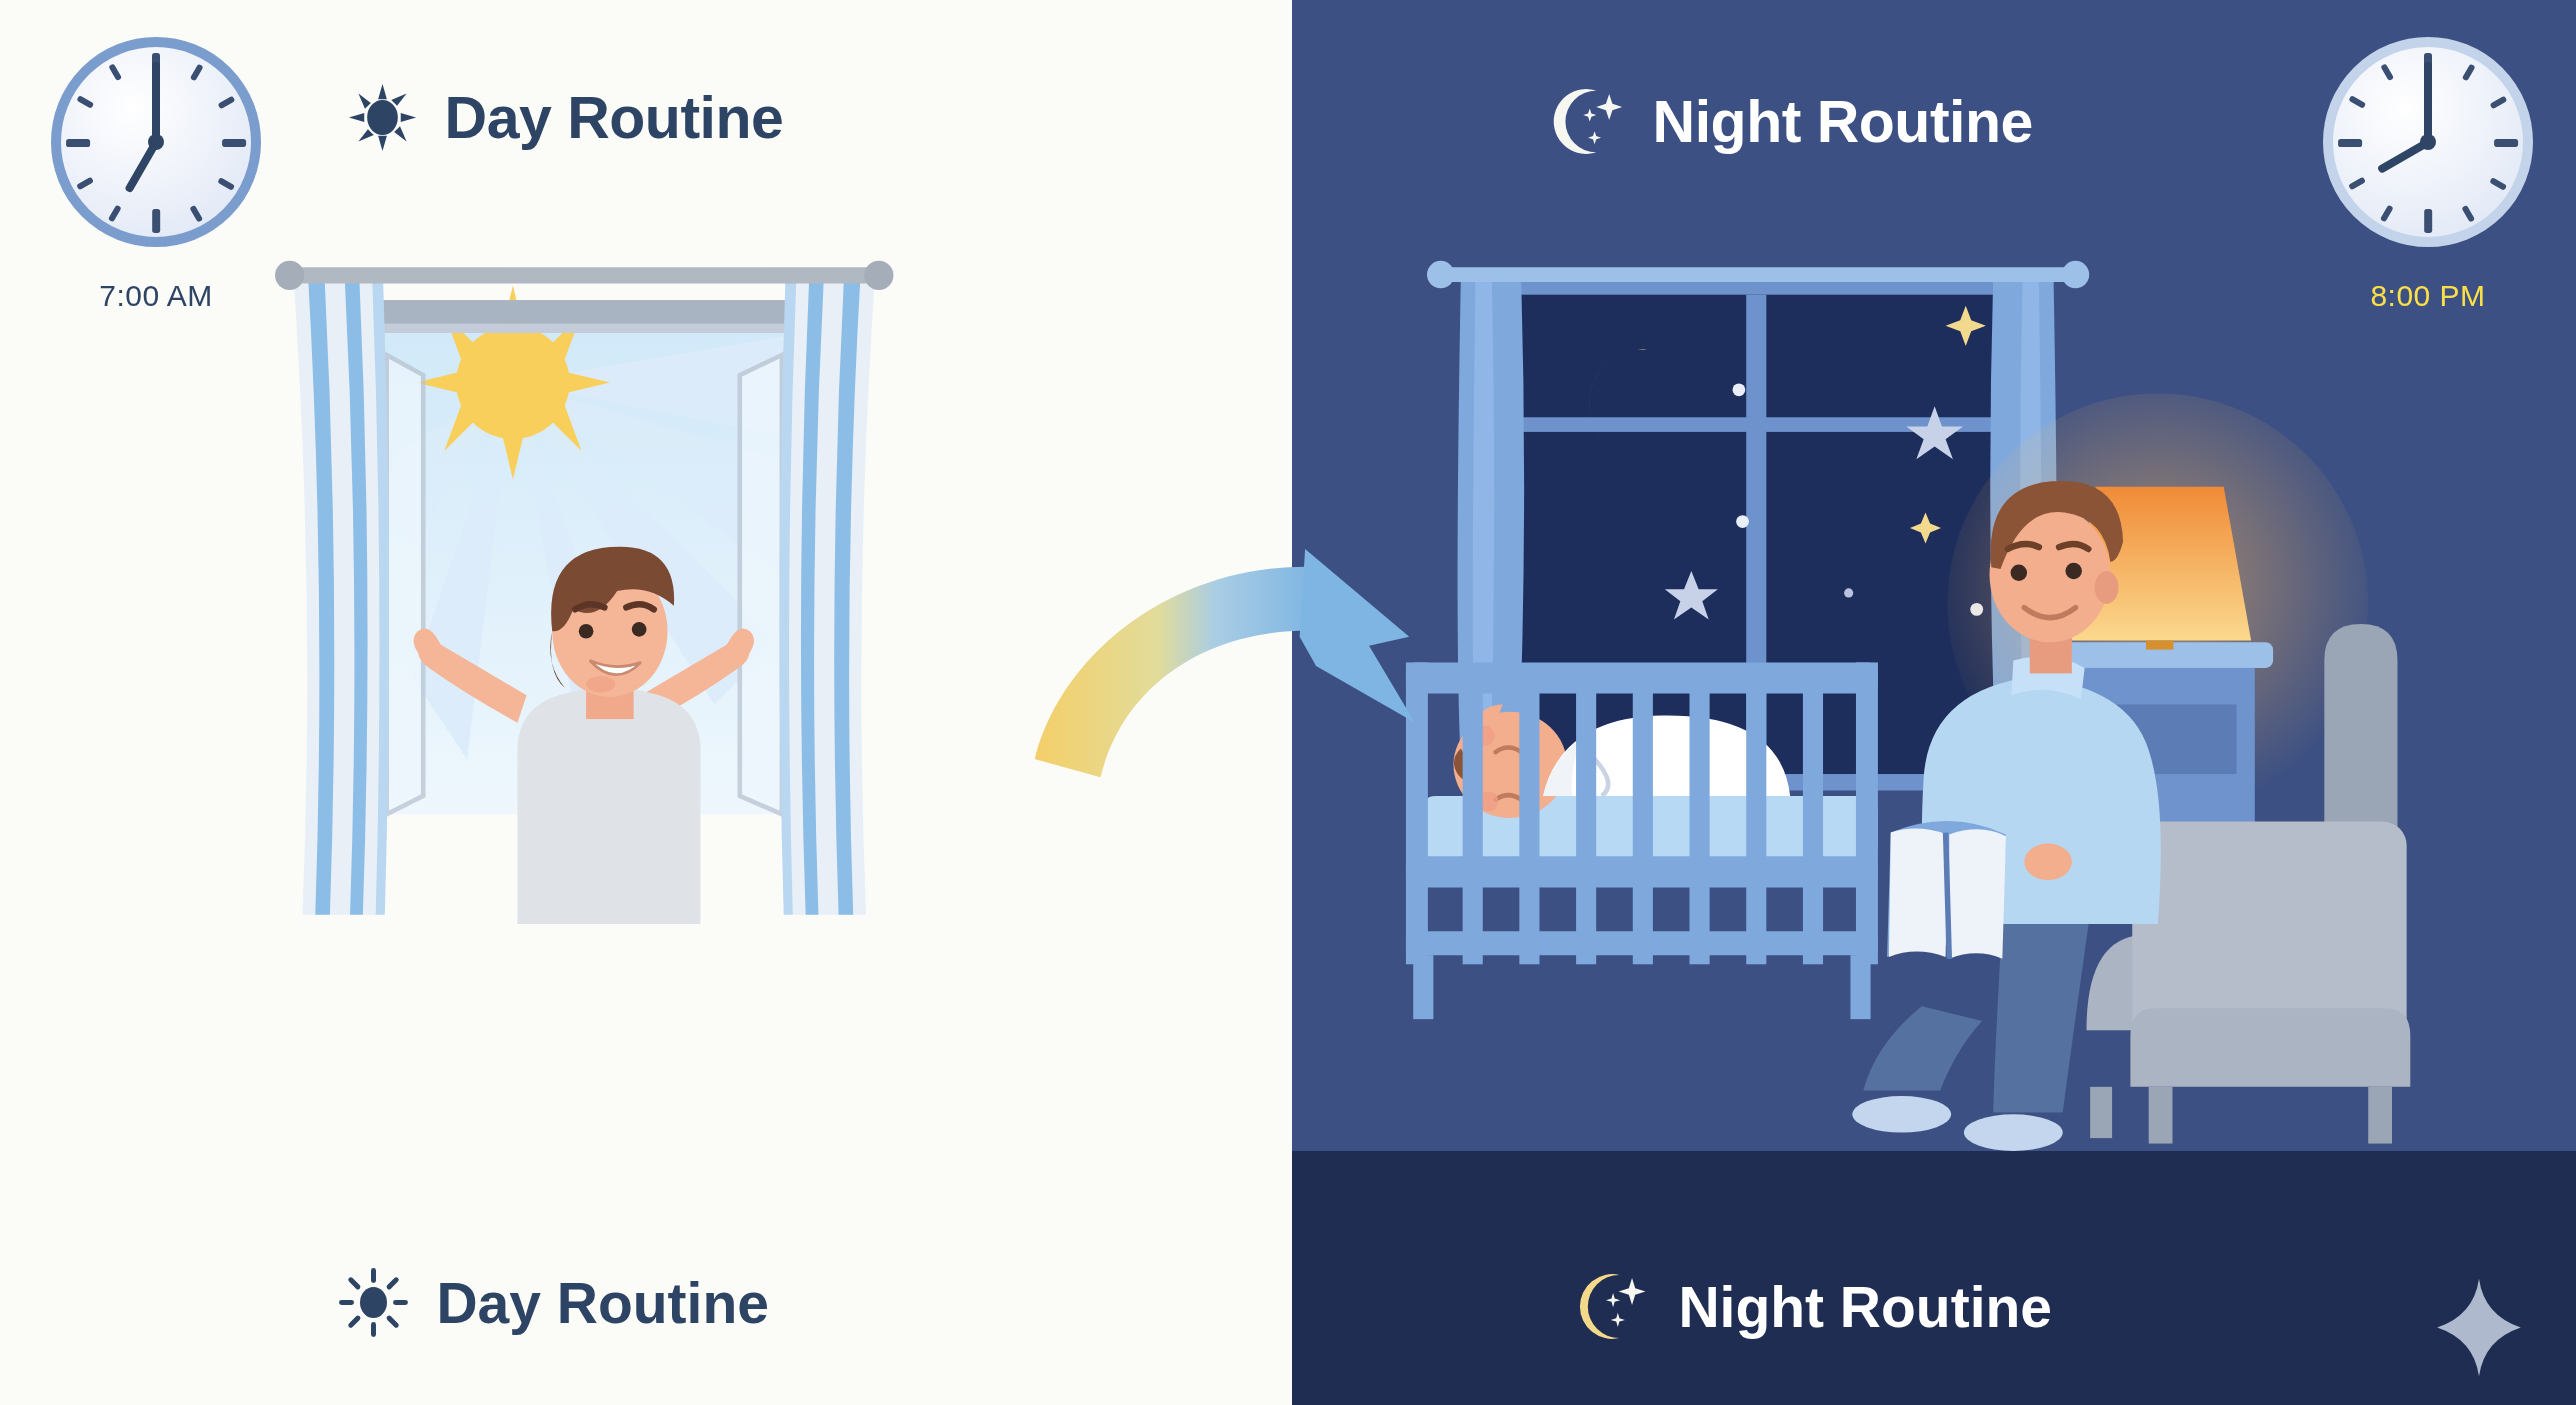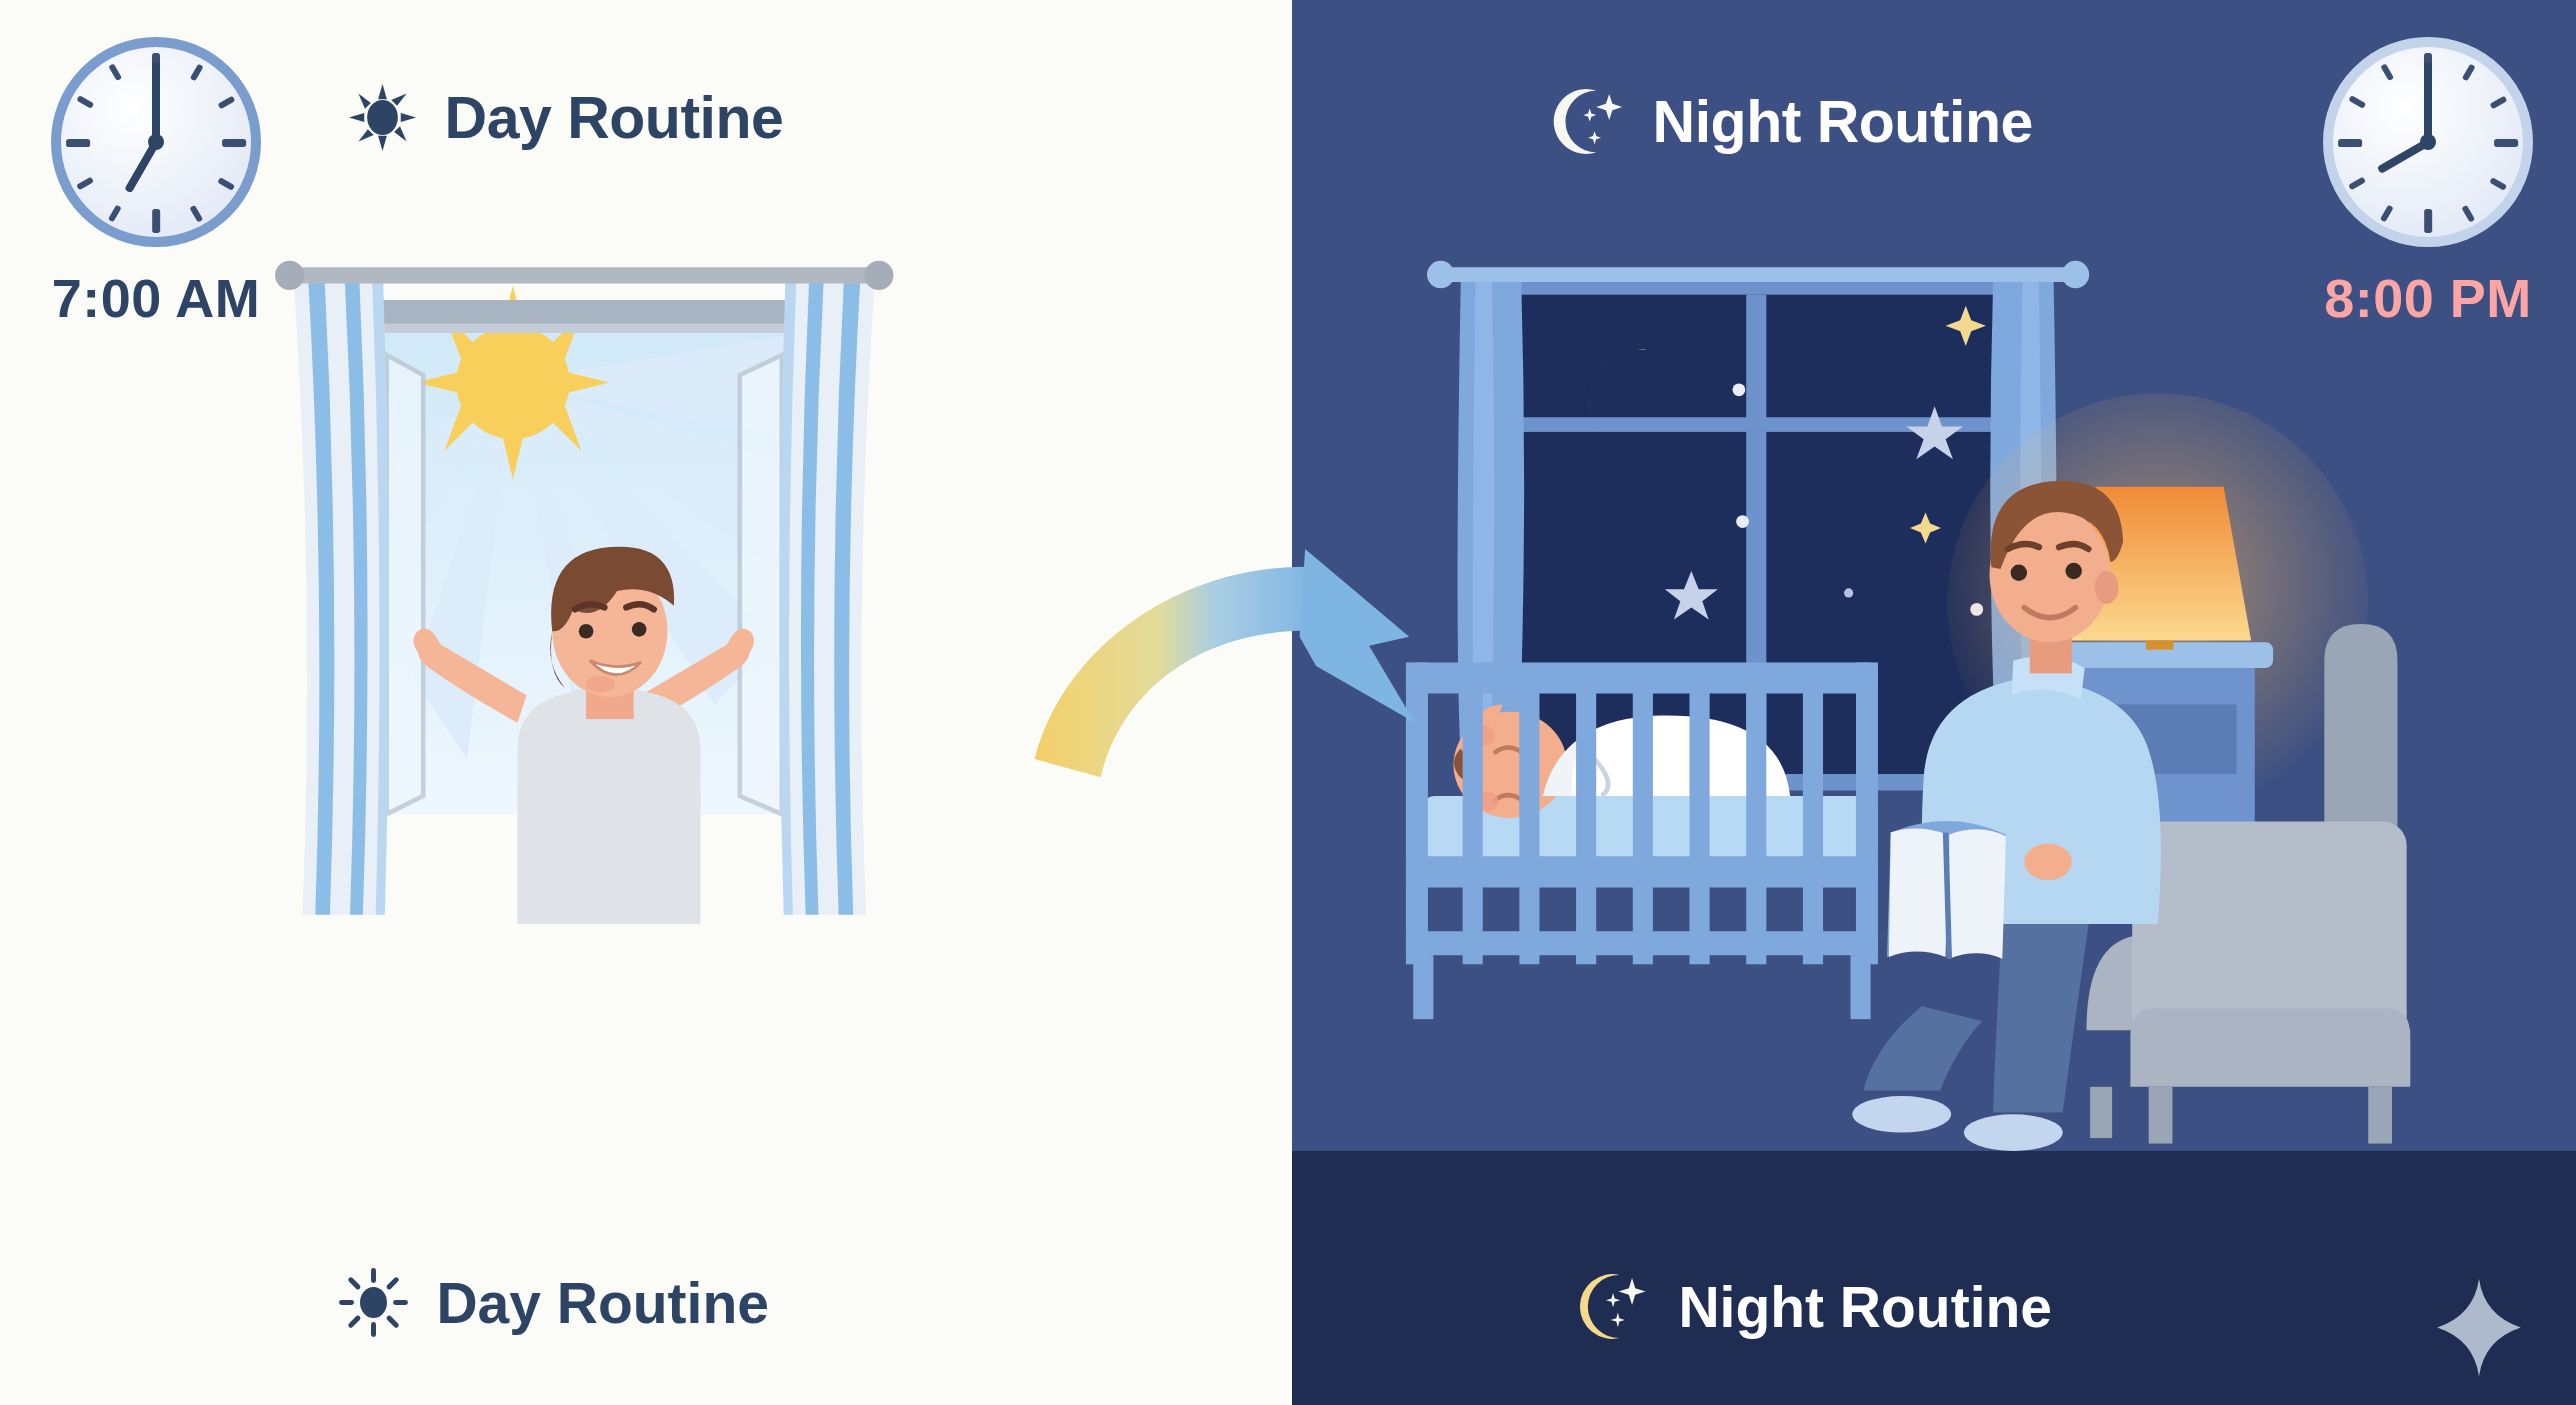--- a/index.html
+++ b/index.html
@@ -46,24 +46,24 @@
   .tick { position:absolute; left:50%; top:5.5px; width:5.5px; height:16.5px;
           background:#3a4f72; border-radius:2.7px;
           transform-origin:50% 90px; margin-left:-2.7px; }
   .tick.major { height:24px; width:8.2px; margin-left:-4.1px; }
   .hand { position:absolute; left:50%; background:#2e4566; border-radius:3.7px;
           transform-origin:50% 100%; }
   .hand.hour   { width:8.2px;  height:57px; margin-left:-4.1px; top:38px; }
   .hand.minute { width:7.3px;  height:81px; margin-left:-3.7px;   top:14.6px; }
   .pivot { position:absolute; left:50%; top:50%; width:16.5px; height:16.5px;
            margin:-8.2px 0 0 -8.2px; border-radius:50%; background:#2e4566; }
-  .clock-label { margin-top:20px; font-size:54px; font-weight:bold;
+  .clock-label { margin-top:32px; font-size:30px; font-weight:normal;
                  letter-spacing:0.5px; }
   #day-clock-block .clock-label { color:#2e4464; }
-  #night-clock-block .clock-label { color:#fca5a5; }
+  #night-clock-block .clock-label { color:#fde047; }
 
   
   .footer-row { position:absolute; display:flex; align-items:center; gap:27.4px; }
   #day-footer { left:338px; top:1267px; }
   #night-footer { left:1572px; top:1267px; }
   .footer-title { font-size:57px; font-weight:bold; white-space:nowrap; }
   #day-footer .footer-title { color:#2e4464; }
   #night-footer .footer-title { color:#ffffff; }
   #corner-sparkle { position:absolute; left:2435px; top:1277px; }
 

